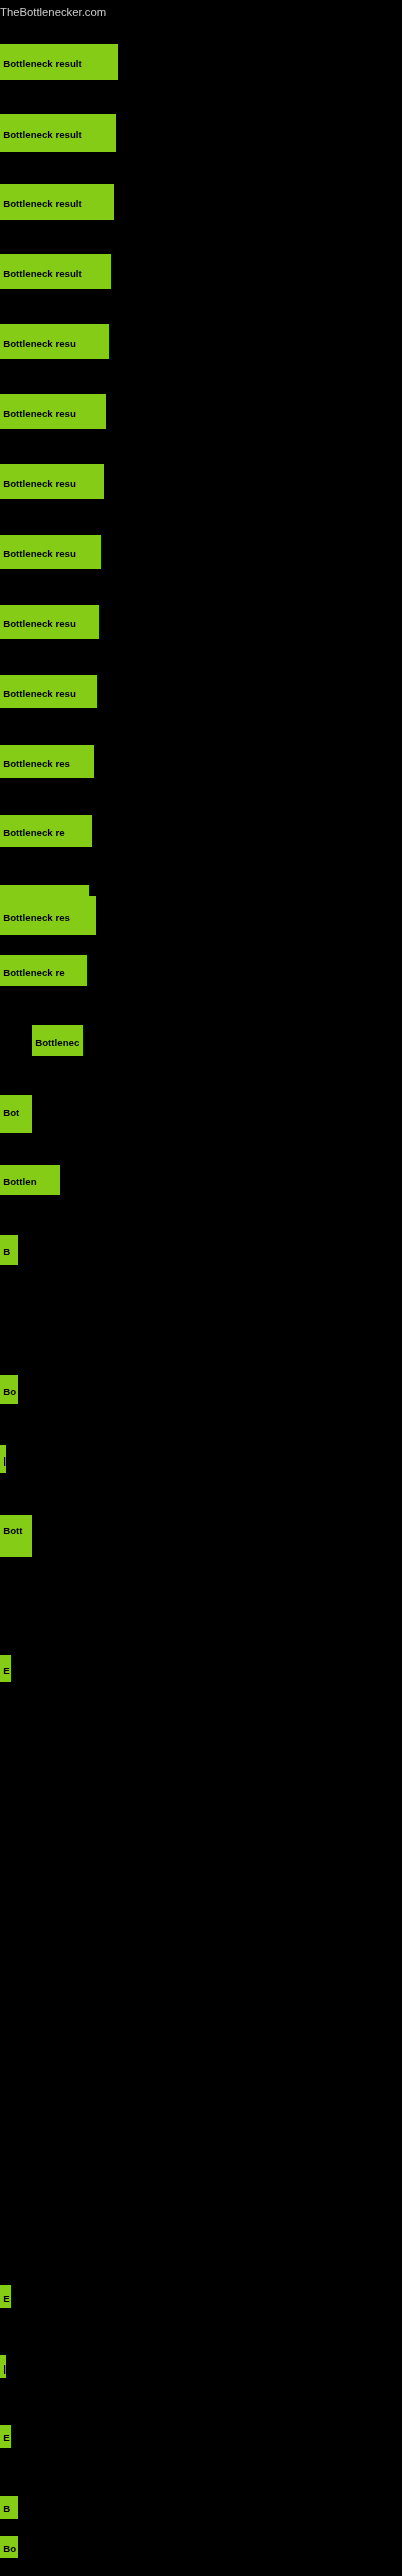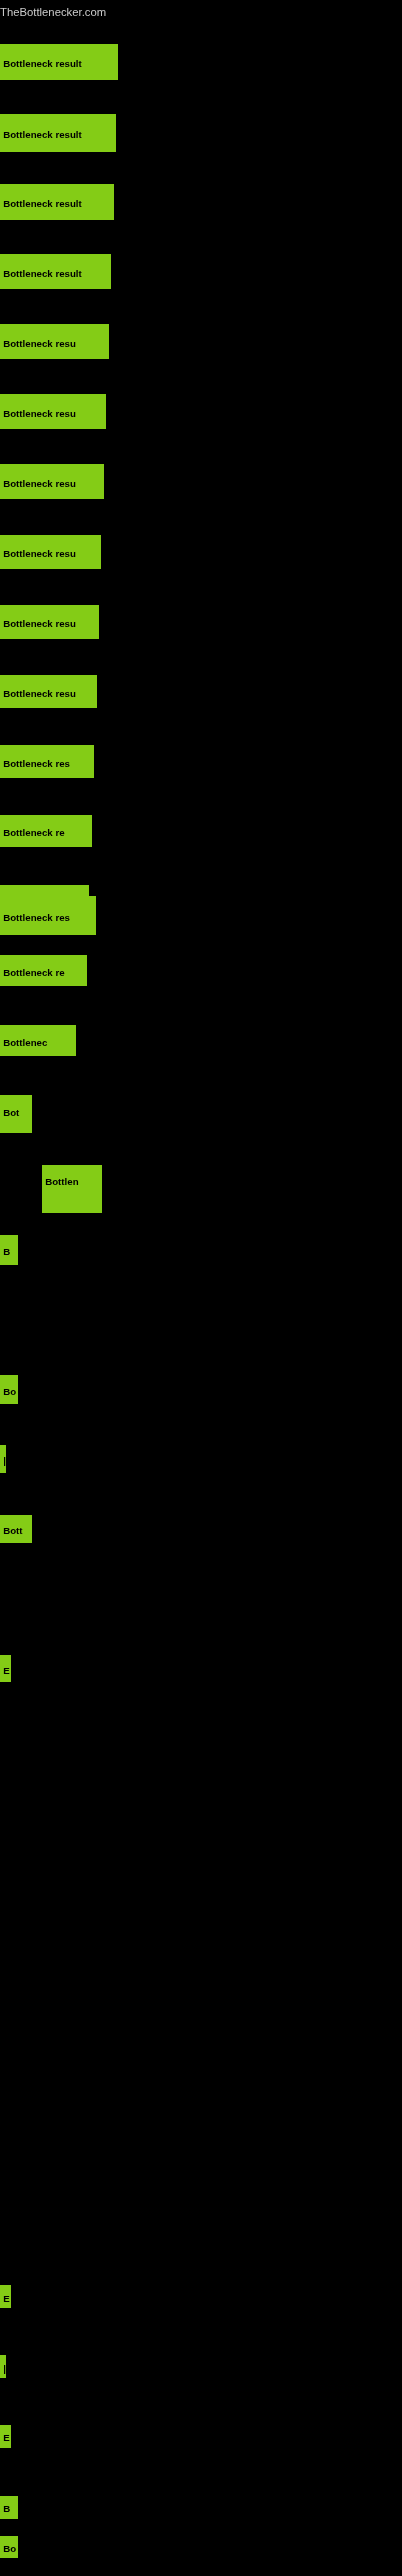--- a/index.html
+++ b/index.html
@@ -44,26 +44,26 @@
 <div class="bottleneck-item" style="top: 394px; width: 106px; height: 35px; line-height: 35px;">Bottleneck resu</div>
 <div class="bottleneck-item" style="top: 464px; width: 104px; height: 35px; line-height: 35px;">Bottleneck resu</div>
 <div class="bottleneck-item" style="top: 535px; width: 101px; height: 34px; line-height: 34px;">Bottleneck resu</div>
 <div class="bottleneck-item" style="top: 605px; width: 99px; height: 34px; line-height: 34px;">Bottleneck resu</div>
 <div class="bottleneck-item" style="top: 675px; width: 97px; height: 33px; line-height: 33px;">Bottleneck resu</div>
 <div class="bottleneck-item" style="top: 745px; width: 94px; height: 33px; line-height: 33px;">Bottleneck res</div>
 <div class="bottleneck-item" style="top: 815px; width: 92px; height: 32px; line-height: 32px;">Bottleneck re</div>
 <div class="bottleneck-item" style="top: 885px; width: 89px; height: 32px; line-height: 32px;">Bottleneck re</div>
 <div class="bottleneck-item" style="top: 896px; width: 96px; height: 39px; line-height: 39px;">Bottleneck res</div>
 <div class="bottleneck-item" style="top: 955px; width: 87px; height: 31px; line-height: 31px;">Bottleneck re</div>
-<div class="bottleneck-item" style="top: 1025px; width: 76px; height: 31px; line-height: 31px;">Bottlenec</div>
+<div class="bottleneck-item" style="top: 1025px; width: 51px; height: 31px; line-height: 31px; margin-left: 32px;">Bottlenec</div>
 <div class="bottleneck-item" style="top: 1095px; width: 32px; height: 38px; line-height: 31px;">Bot</div>
-<div class="bottleneck-item" style="top: 1165px; width: 60px; height: 48px; line-height: 30px; margin-left: 42px;">Bottlen</div>
+<div class="bottleneck-item" style="top: 1165px; width: 60px; height: 30px; line-height: 30px;">Bottlen</div>
 <div class="bottleneck-item" style="top: 1235px; width: 17.7px; height: 30px; line-height: 30px;">B</div>
 <div class="bottleneck-item" style="top: 1375px; width: 17.7px; height: 29px; line-height: 29px;">Bo</div>
 <div class="bottleneck-item" style="top: 1445px; width: 6.4px; height: 28px; line-height: 28px;">|</div>
-<div class="bottleneck-item" style="top: 1515px; width: 32px; height: 28px; line-height: 28px;">Bott</div>
+<div class="bottleneck-item" style="top: 1515px; width: 32px; height: 42px; line-height: 28px;">Bott</div>
 <div class="bottleneck-item" style="top: 1655px; width: 11.3px; height: 27px; line-height: 27px;">E</div>
 <div class="bottleneck-item" style="top: 2285px; width: 11.3px; height: 23px; line-height: 23px;">E</div>
 <div class="bottleneck-item" style="top: 2355px; width: 6.4px; height: 23px; line-height: 23px;">|</div>
 <div class="bottleneck-item" style="top: 2425px; width: 11.3px; height: 22.5px; line-height: 22.5px;">E</div>
 <div class="bottleneck-item" style="top: 2496px; width: 17.7px; height: 22.5px; line-height: 22.5px;">B</div>
 <div class="bottleneck-item" style="top: 2536px; width: 17.7px; height: 22px; line-height: 22px;">Bo</div>
 
 
 </body></html>

